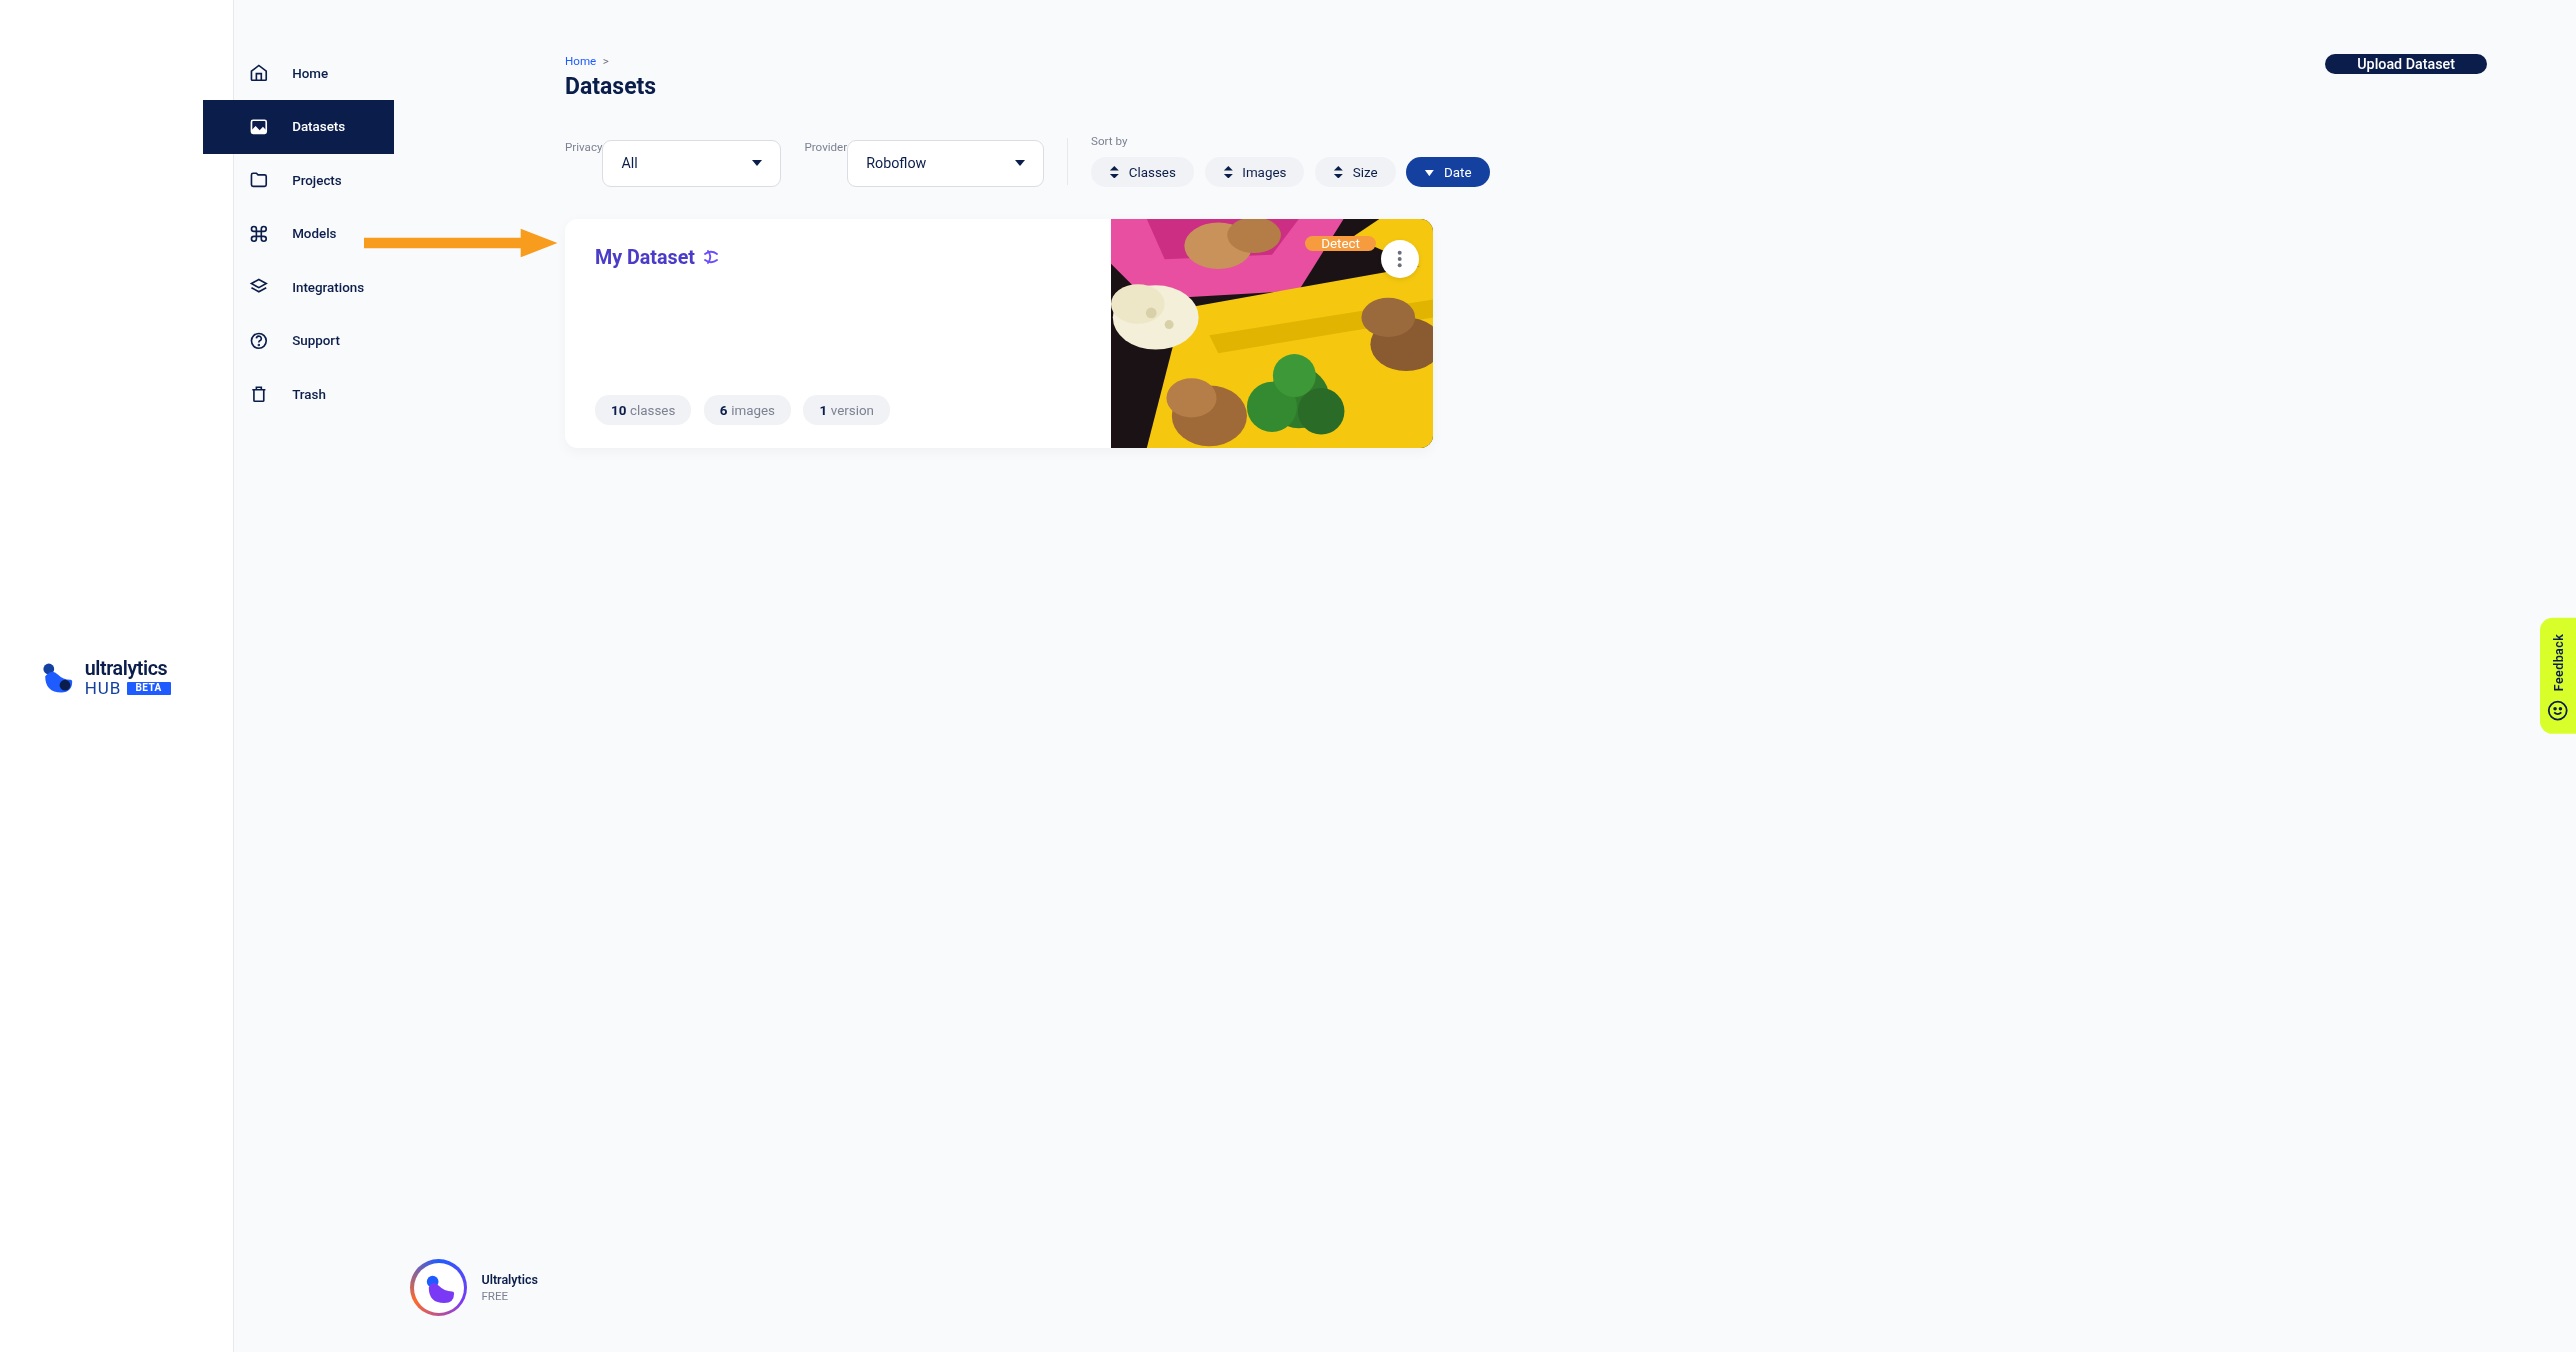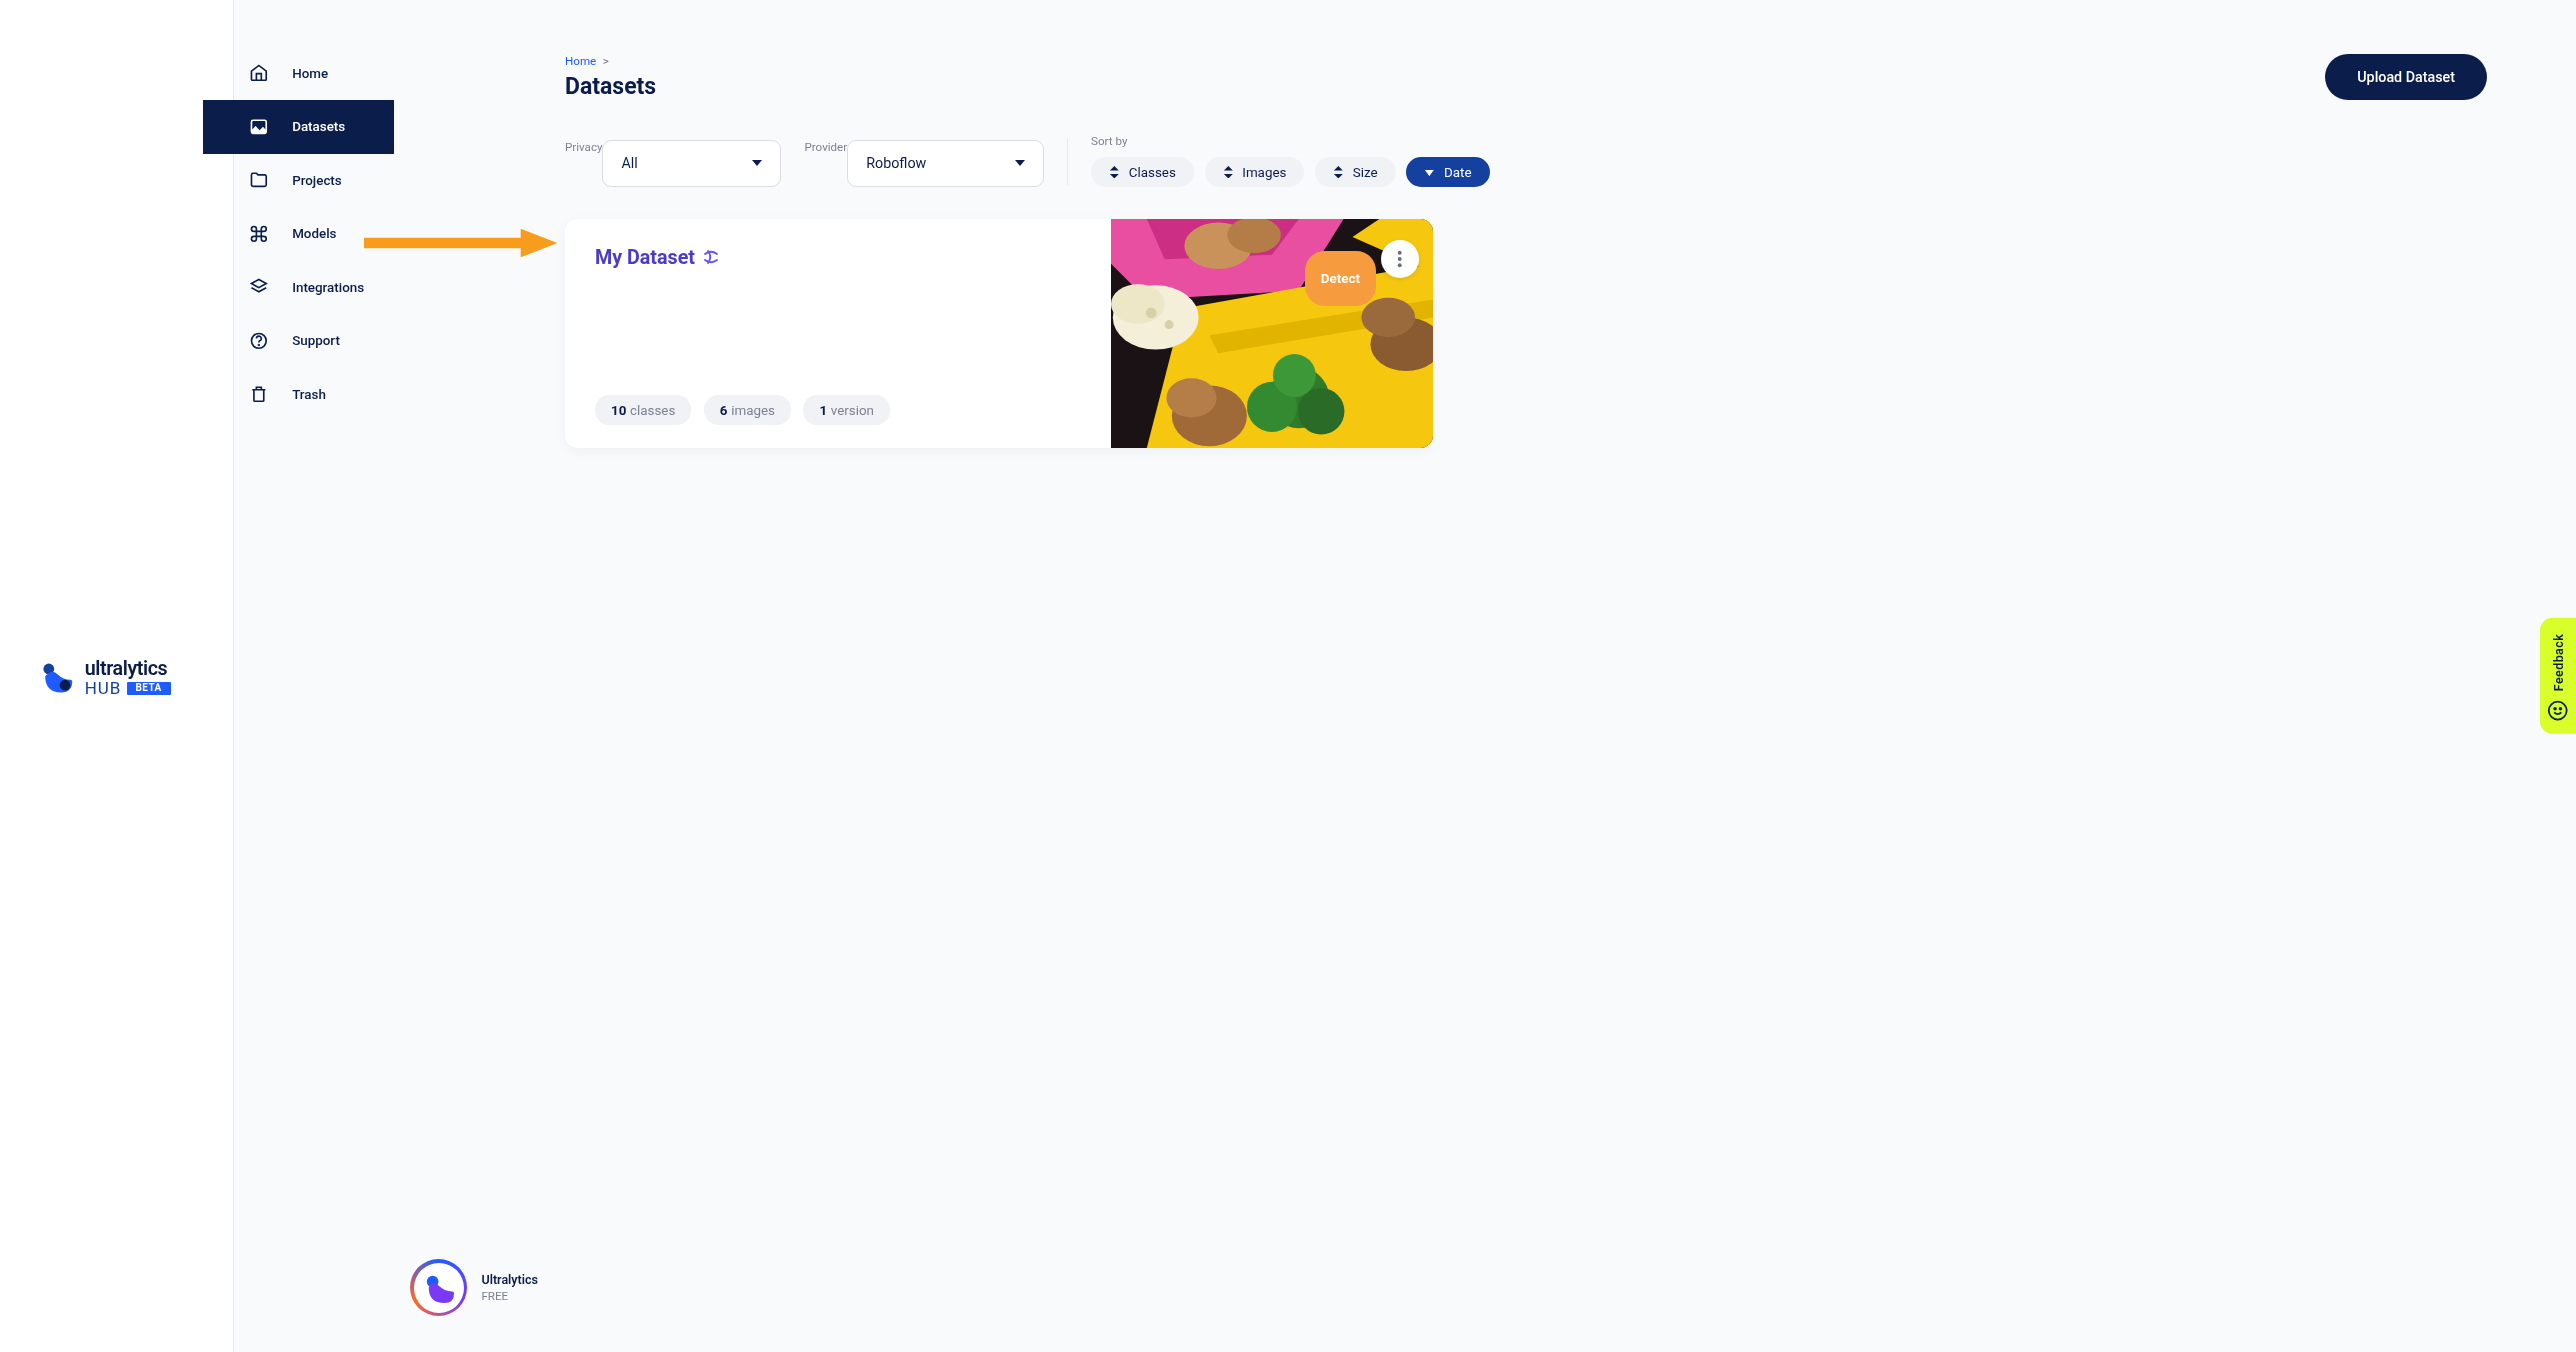--- a/index.html
+++ b/index.html
@@ -31,21 +31,21 @@
 .avatar-text { margin-left: 14.3px; display: flex; flex-direction: column; }
 .avatar-name { font-size: 12.5px; font-weight: 600; color: #0b1e4b; }
 .avatar-plan { font-size: 11.6px; color: #7d8293; margin-top: 1.8px; }
 
 
 .main { flex: 1; padding: 54px 250px 36px 331px; position: relative; }
 .breadcrumb { font-size: 11.6px; color: #6b6e7c; margin-bottom: 5.4px; }
 .breadcrumb-home { color: #1f5cff; }
 .page-head { display: flex; align-items: center; justify-content: space-between; margin-bottom: 34px; }
 .page-title { font-size: 23px; font-weight: 700; color: #0b1e4b; }
-.upload-btn { background: #0b1e4b; color: #fff; padding: 15px 32px; border-radius: 27px; font-size: 14.3px; font-weight: 500; cursor: pointer; border: none; position: absolute; right: -161px; top: 0px; }
+.upload-btn { background: #0b1e4b; color: #fff; padding: 2px 32px; border-radius: 27px; font-size: 14.3px; font-weight: 500; cursor: pointer; border: none; position: absolute; right: -161px; top: 0px; }
 
 
 .toolbar { display: flex; align-items: center; margin-bottom: 21.5px; }
 .filter-btn { width: 19.7px; height: 19.7px; display: flex; align-items: center; justify-content: center; margin-right: 19.7px; cursor: pointer; color: #6b6e7c; }
 .search-box { display: flex; align-items: center; border: 0.9px solid #dcdde3; border-radius: 9px; width: 394px; height: 50px; padding: 0 18px; background: #fff; }
 .search-icon { color: #6b6e7c; margin-right: 12.5px; width: 19.7px; height: 19.7px; }
 .search-input { border: none; outline: none; font-size: 14.3px; color: #333; flex: 1; background: transparent; }
 .search-input::placeholder { color: #9c9fa9; }
 
 
@@ -66,21 +66,21 @@
 .card { background: #fff; border-radius: 12.5px; width: 868px; height: 229px; display: flex; box-shadow: 0 3.6px 12.5px rgba(0,0,0,0.04); overflow: hidden; position: relative; }
 .card-body { flex: 1; padding: 27px 29px 23px 30px; display: flex; flex-direction: column; justify-content: space-between; }
 .card-title { font-size: 19.7px; font-weight: 700; color: #4a3cc9; display: flex; align-items: center; gap: 7.2px; }
 .card-title-icon { width: 18px; height: 18px; }
 .card-meta { display: flex; gap: 12.5px; }
 .meta-chip { background: #f1f2f5; border-radius: 14.3px; padding: 7.2px 16px; font-size: 13.4px; color: #7d8293; }
 .meta-chip b { color: #0b1e4b; font-weight: 700; margin-right: 3.6px; }
 
 .card-image { width: 322px; height: 100%; position: relative; }
 .food-img { width: 100%; height: 100%; display: block; }
-.detect-badge { position: absolute; top: 32px; right: 57px; background: #f79c3e; color: #fff; font-size: 13.4px; font-weight: 700; padding: 20px 16px; border-radius: 19.7px; text-align: center; }
+.detect-badge { position: absolute; top: 17px; right: 57px; background: #f79c3e; color: #fff; font-size: 13.4px; font-weight: 400; padding: 0 16px; border-radius: 19.7px; text-align: center; }
 .more-btn { position: absolute; top: 21.5px; right: 14.3px; width: 38px; height: 38px; background: #fff; border-radius: 50%; display: flex; align-items: center; justify-content: center; cursor: pointer; box-shadow: 0 1.8px 5.4px rgba(0,0,0,0.1); }
 .more-btn svg { width: 5.4px; height: 18px; }
 
 
 .feedback-tab { position: fixed; right: 0; top: 50%; transform: translateY(-50%); background: #d8ff2a; border-radius: 12.5px 0 0 12.5px; padding: 16px 7.2px 12.5px 7.2px; display: flex; flex-direction: column; align-items: center; gap: 9px; cursor: pointer; }
 .feedback-text { writing-mode: vertical-rl; transform: rotate(180deg); font-size: 12.5px; font-weight: 600; color: #0b1e4b; letter-spacing: 0.4px; }
 .feedback-icon { width: 21.5px; height: 21.5px; }
 
 
 .arrow { position: absolute; pointer-events: none; }

